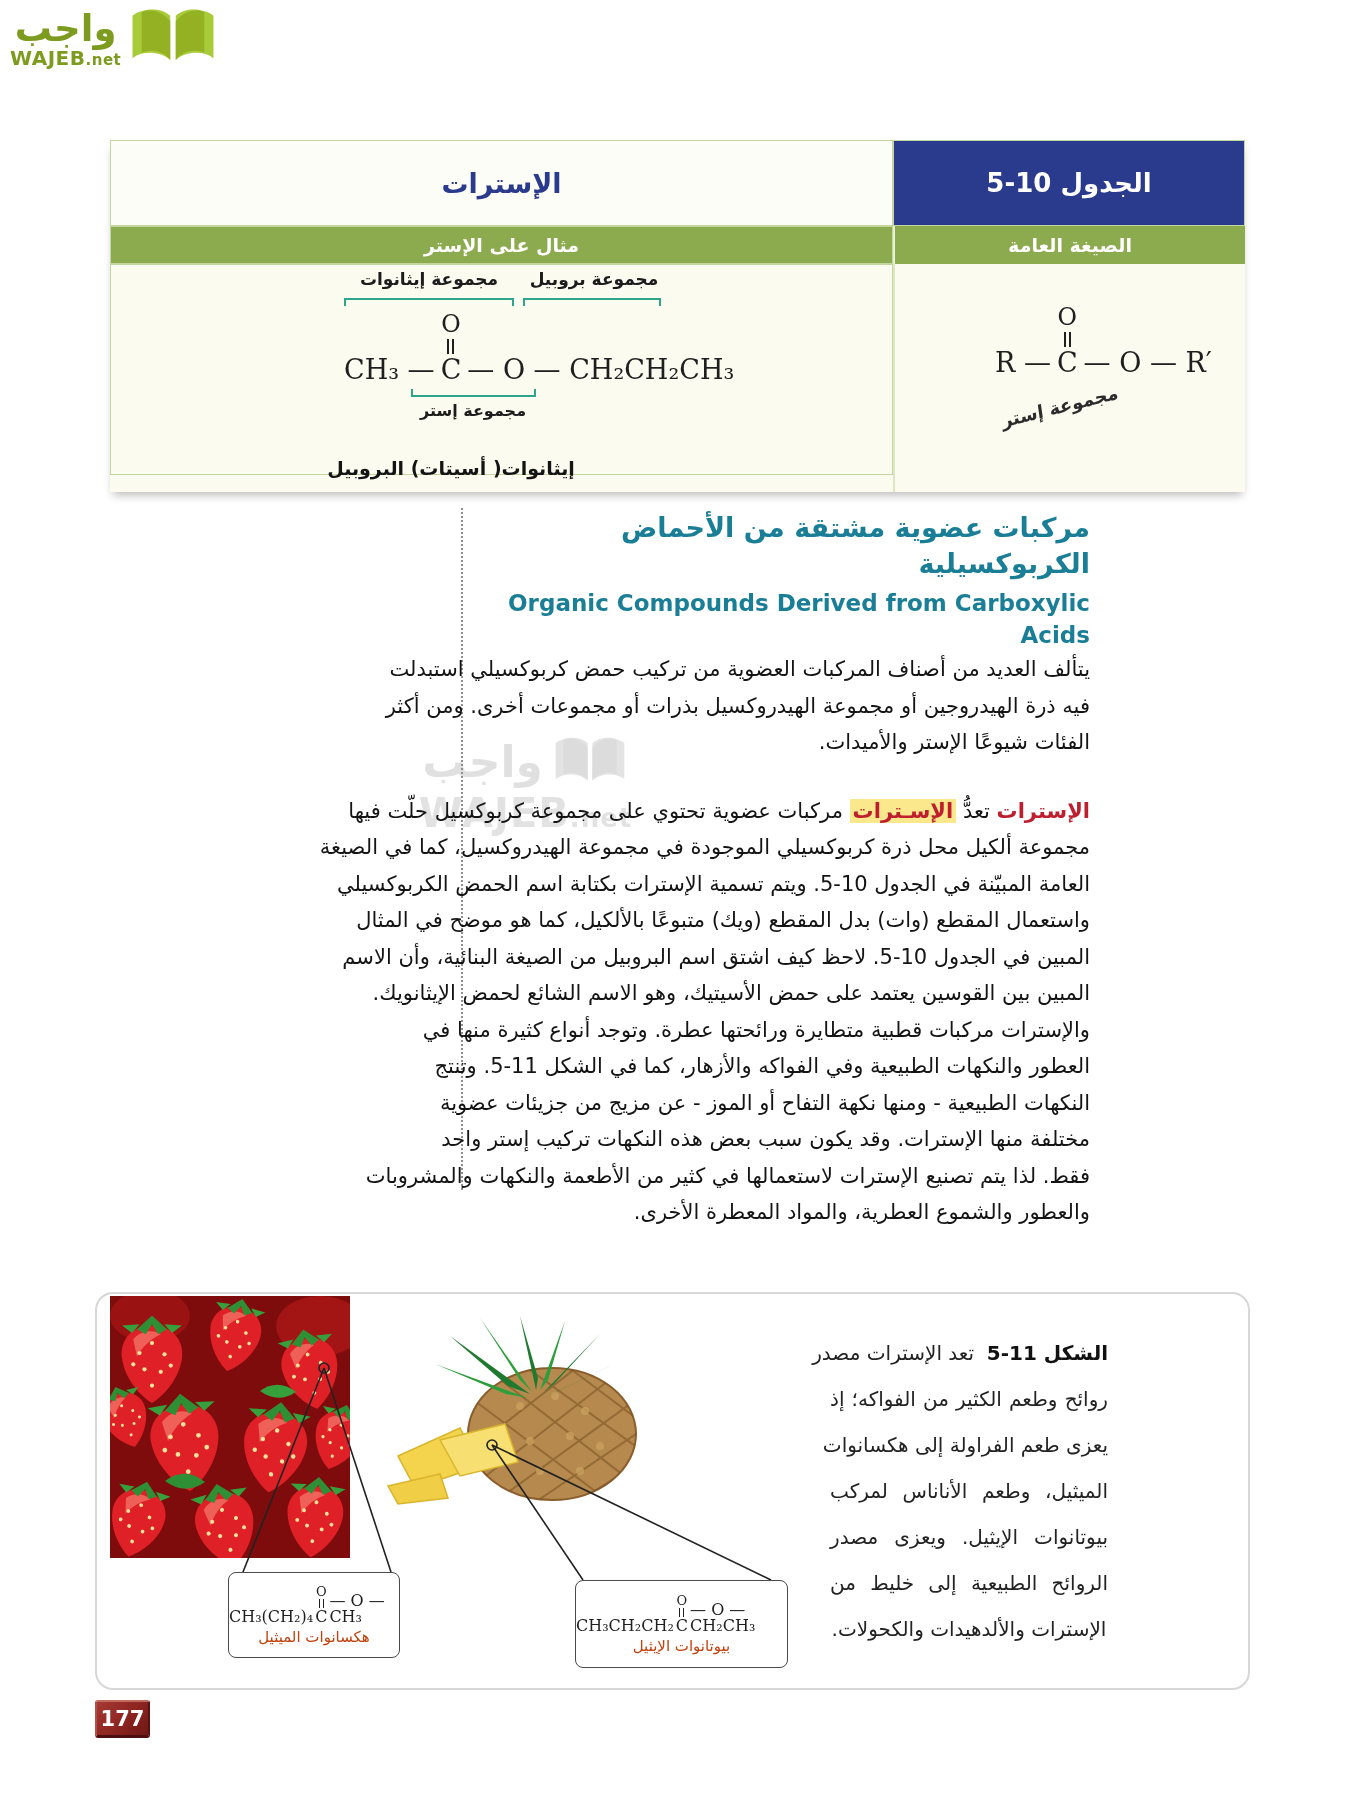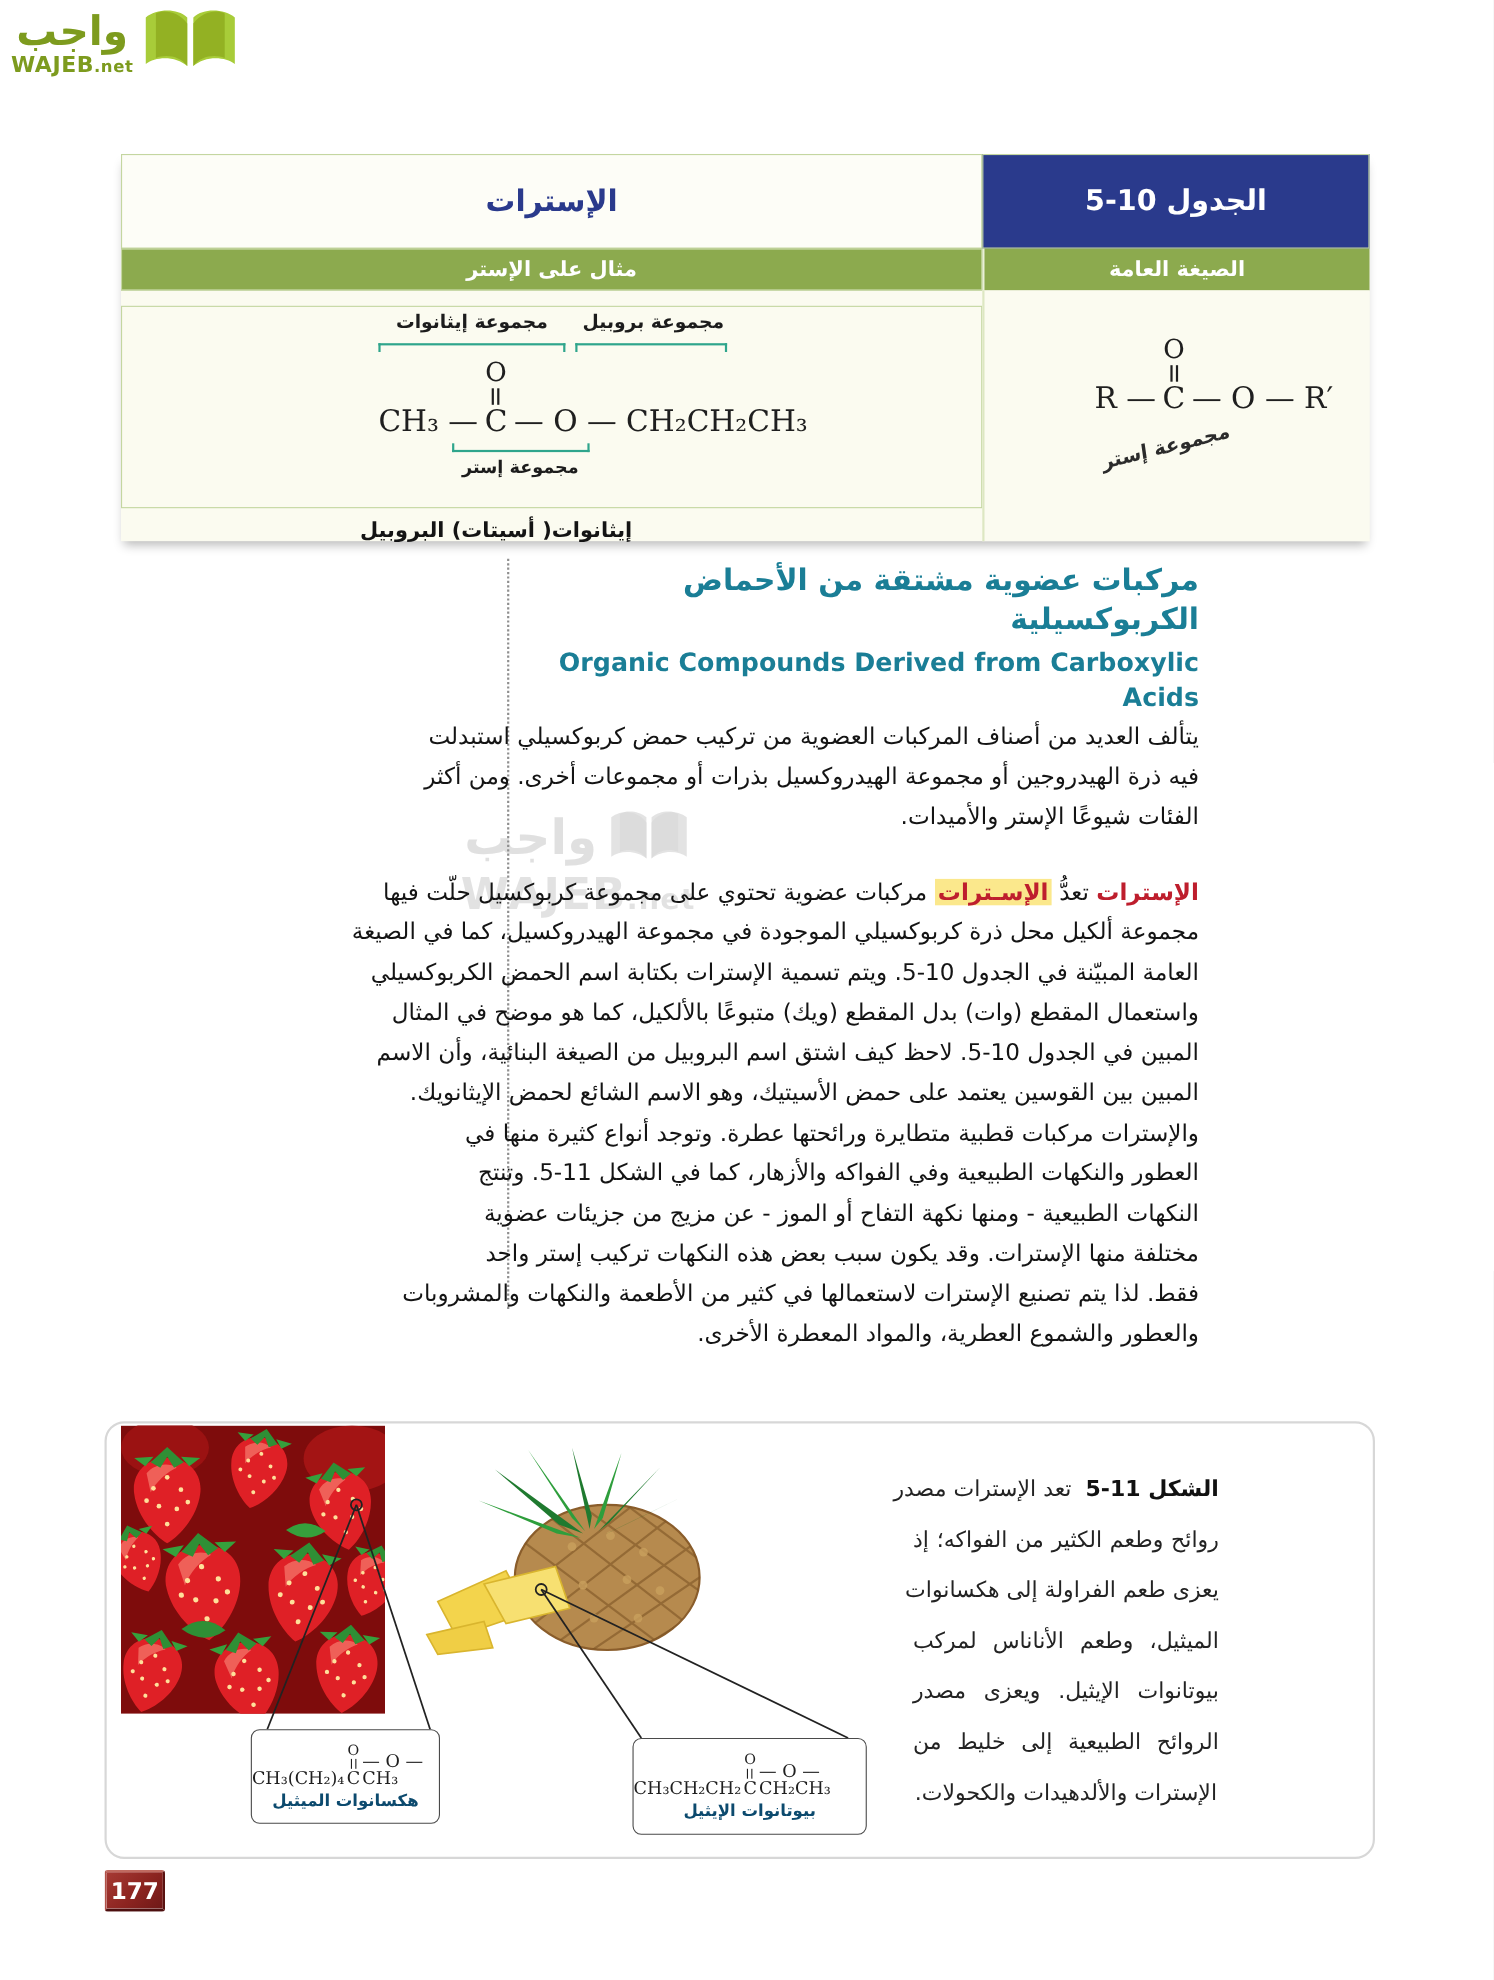--- a/index.html
+++ b/index.html
@@ -26,21 +26,21 @@
   .th-right { left:783px; top:0; width:352px; height:86px; background:#2a3a8c;
               display:flex; align-items:center; justify-content:center;
               font-size:26px; font-weight:bold; color:#ffffff; }
   .ts-left  { left:0; top:86px; width:783px; height:38px; background:#8caa4e;
               display:flex; align-items:center; justify-content:center;
               font-size:19px; font-weight:bold; color:#ffffff; }
   .ts-right { left:783px; top:86px; width:352px; height:38px; background:#8caa4e;
               border-left:2px solid #e9efd8;
               display:flex; align-items:center; justify-content:center;
               font-size:19px; font-weight:bold; color:#ffffff; }
-  .tb-left  { left:0; top:124px; width:783px; height:184px; background:#fbfbf0;margin-top:14px; }
+  .tb-left  { left:0; top:124px; width:783px; height:211px; background:#fbfbf0; }
   .tb-right { left:783px; top:124px; width:352px; height:228px; background:#fbfbf0;
               border-left:2px solid #dde7c2; }
   .tb-left > div, .tb-right > div { position:absolute; }
   .grp-label { font-size:17px; font-weight:bold; color:#1c1c1c; text-align:center; direction:rtl; }
   .bracket-top { height:8px; border:2px solid #2fa58c; border-bottom:none; }
   .bracket-bot { height:8px; border:2px solid #2fa58c; border-top:none; }
   .chem { display:inline-flex; align-items:flex-end; gap:6px;
           font-family:"DejaVu Serif","Liberation Serif",serif; color:#1f1f1f; direction:ltr; }
   .chem span { line-height:1; }
   .cstack { display:flex; flex-direction:column; align-items:center; line-height:1; }
@@ -76,21 +76,21 @@
   .fig-caption { position:absolute; left:830px; top:1330px; width:278px; direction:rtl;
                  font-size:20px; color:#232323; }
   .fig-caption .cl { line-height:46px; text-align:justify; text-align-last:justify; white-space:nowrap; }
   .fig-caption .cl-last { line-height:46px; text-align:center; white-space:nowrap; }
   .fig-label { font-weight:bold; color:#111; }
   .formula-card { position:absolute; background:#fff; border:1.5px solid #4a4a4a; border-radius:8px;
                   display:flex; flex-direction:column; align-items:center; justify-content:center; gap:3px; }
   .fc-left  { left:228px; top:1572px; width:172px; height:86px; }
   .fc-right { left:575px; top:1580px; width:213px; height:88px; }
   .formula-card .chem { font-size:16px; gap:2px; }
-  .formula-card .fname { font-size:15px; font-weight:bold; color:#0c4a6e; direction:rtl; }
+  .formula-card .fname { font-size:15px; font-weight:normal; color:#c2410c; direction:rtl; }
   .connectors { position:absolute; left:95px; top:1292px; width:1155px; height:398px; pointer-events:none; }
   
   .page-num { position:absolute; left:95px; top:1700px; width:55px; height:38px;
               background:linear-gradient(135deg,#a63a34 0%, #8c2420 55%, #6e1817 100%);
               border-top:2px solid #c06a60; border-left:2px solid #b05048;
               border-bottom:3px solid #4c0e0e; border-right:2px solid #5a1210;
               display:flex; align-items:center; justify-content:center;
               color:#fff; font-size:21px; font-weight:bold; border-radius:3px; }
 </style>
 </head>

